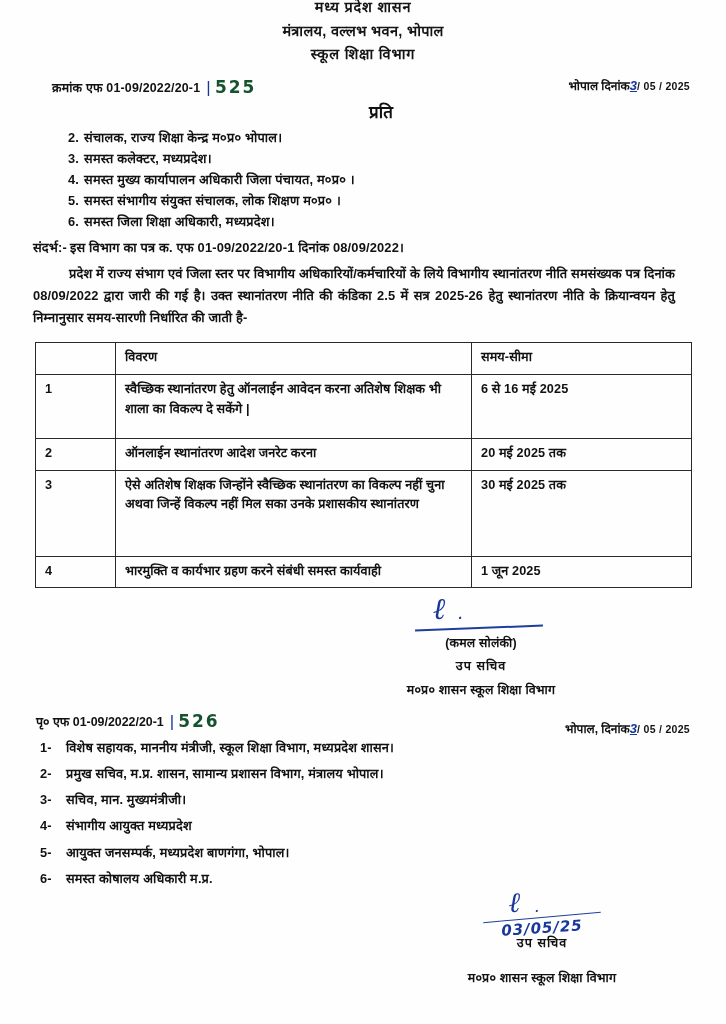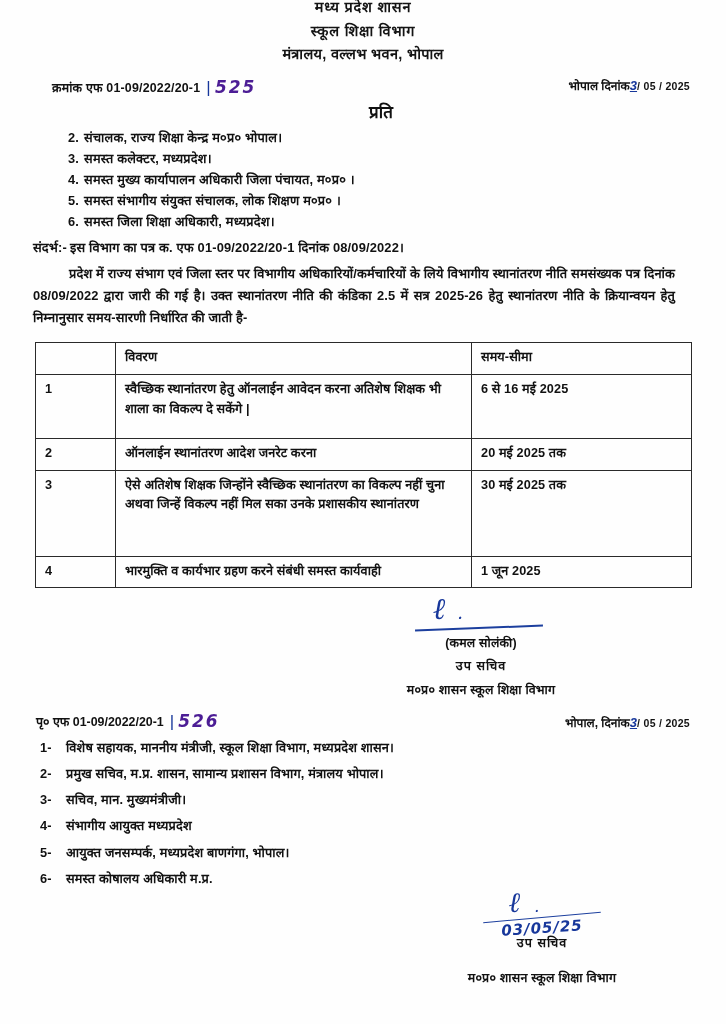--- a/index.html
+++ b/index.html
@@ -49,23 +49,22 @@
   }
   .ref-left {
     font-size: 12.4px;
     font-weight: 700;
     letter-spacing: 0.2px;
     white-space: nowrap;
     display: inline-block;
   }
   .hw {
     font-family: "DejaVu Sans", sans-serif;
-    color: #4c1d95;
+    color: #14532d;
     font-weight: 600;
-    font-style: italic;
   }
   .hw-num {
     font-size: 17px;
     letter-spacing: 2px;
     margin-left: 3px;
     position: relative;
     top: 1px;
   }
   .pipe {
     color: #17379b;
@@ -231,21 +230,21 @@
     height: 24px;
   }
   .endorse-left {
     font-size: 12.4px;
     font-weight: 700;
     white-space: nowrap;
   }
   .endorse-right {
     position: absolute;
     right: 36px;
-    top: 4px;
+    top: 10px;
     font-size: 12px;
     font-weight: 700;
     white-space: nowrap;
   }
 
   
   .copy-list {
     margin: 7px 0 0 0;
     padding: 0;
     list-style: none;
@@ -320,22 +319,22 @@
     white-space: nowrap;
   }
 </style>
 </head>
 <body>
 
 <div class="page">
 
   <div class="letterhead">
     <div class="letterhead-line l1">मध्य प्रदेश शासन</div>
+    <div class="letterhead-line l3">मंत्रालय, वल्लभ भवन, भोपाल</div>
     <div class="letterhead-line l2">स्कूल शिक्षा विभाग</div>
-    <div class="letterhead-line l3">मंत्रालय, वल्लभ भवन, भोपाल</div>
   </div>
 
   <div class="ref-row">
     <span class="ref-left">
       <span>क्रमांक एफ 01-09/2022/20-1</span><span class="pipe">|</span><span class="hw hw-num">525</span>
     </span>
     <span class="ref-right">
       <span>भोपाल दिनांक</span><span class="hw-day">3</span><span class="date-small">/ 05 / 2025</span>
     </span>
   </div>

